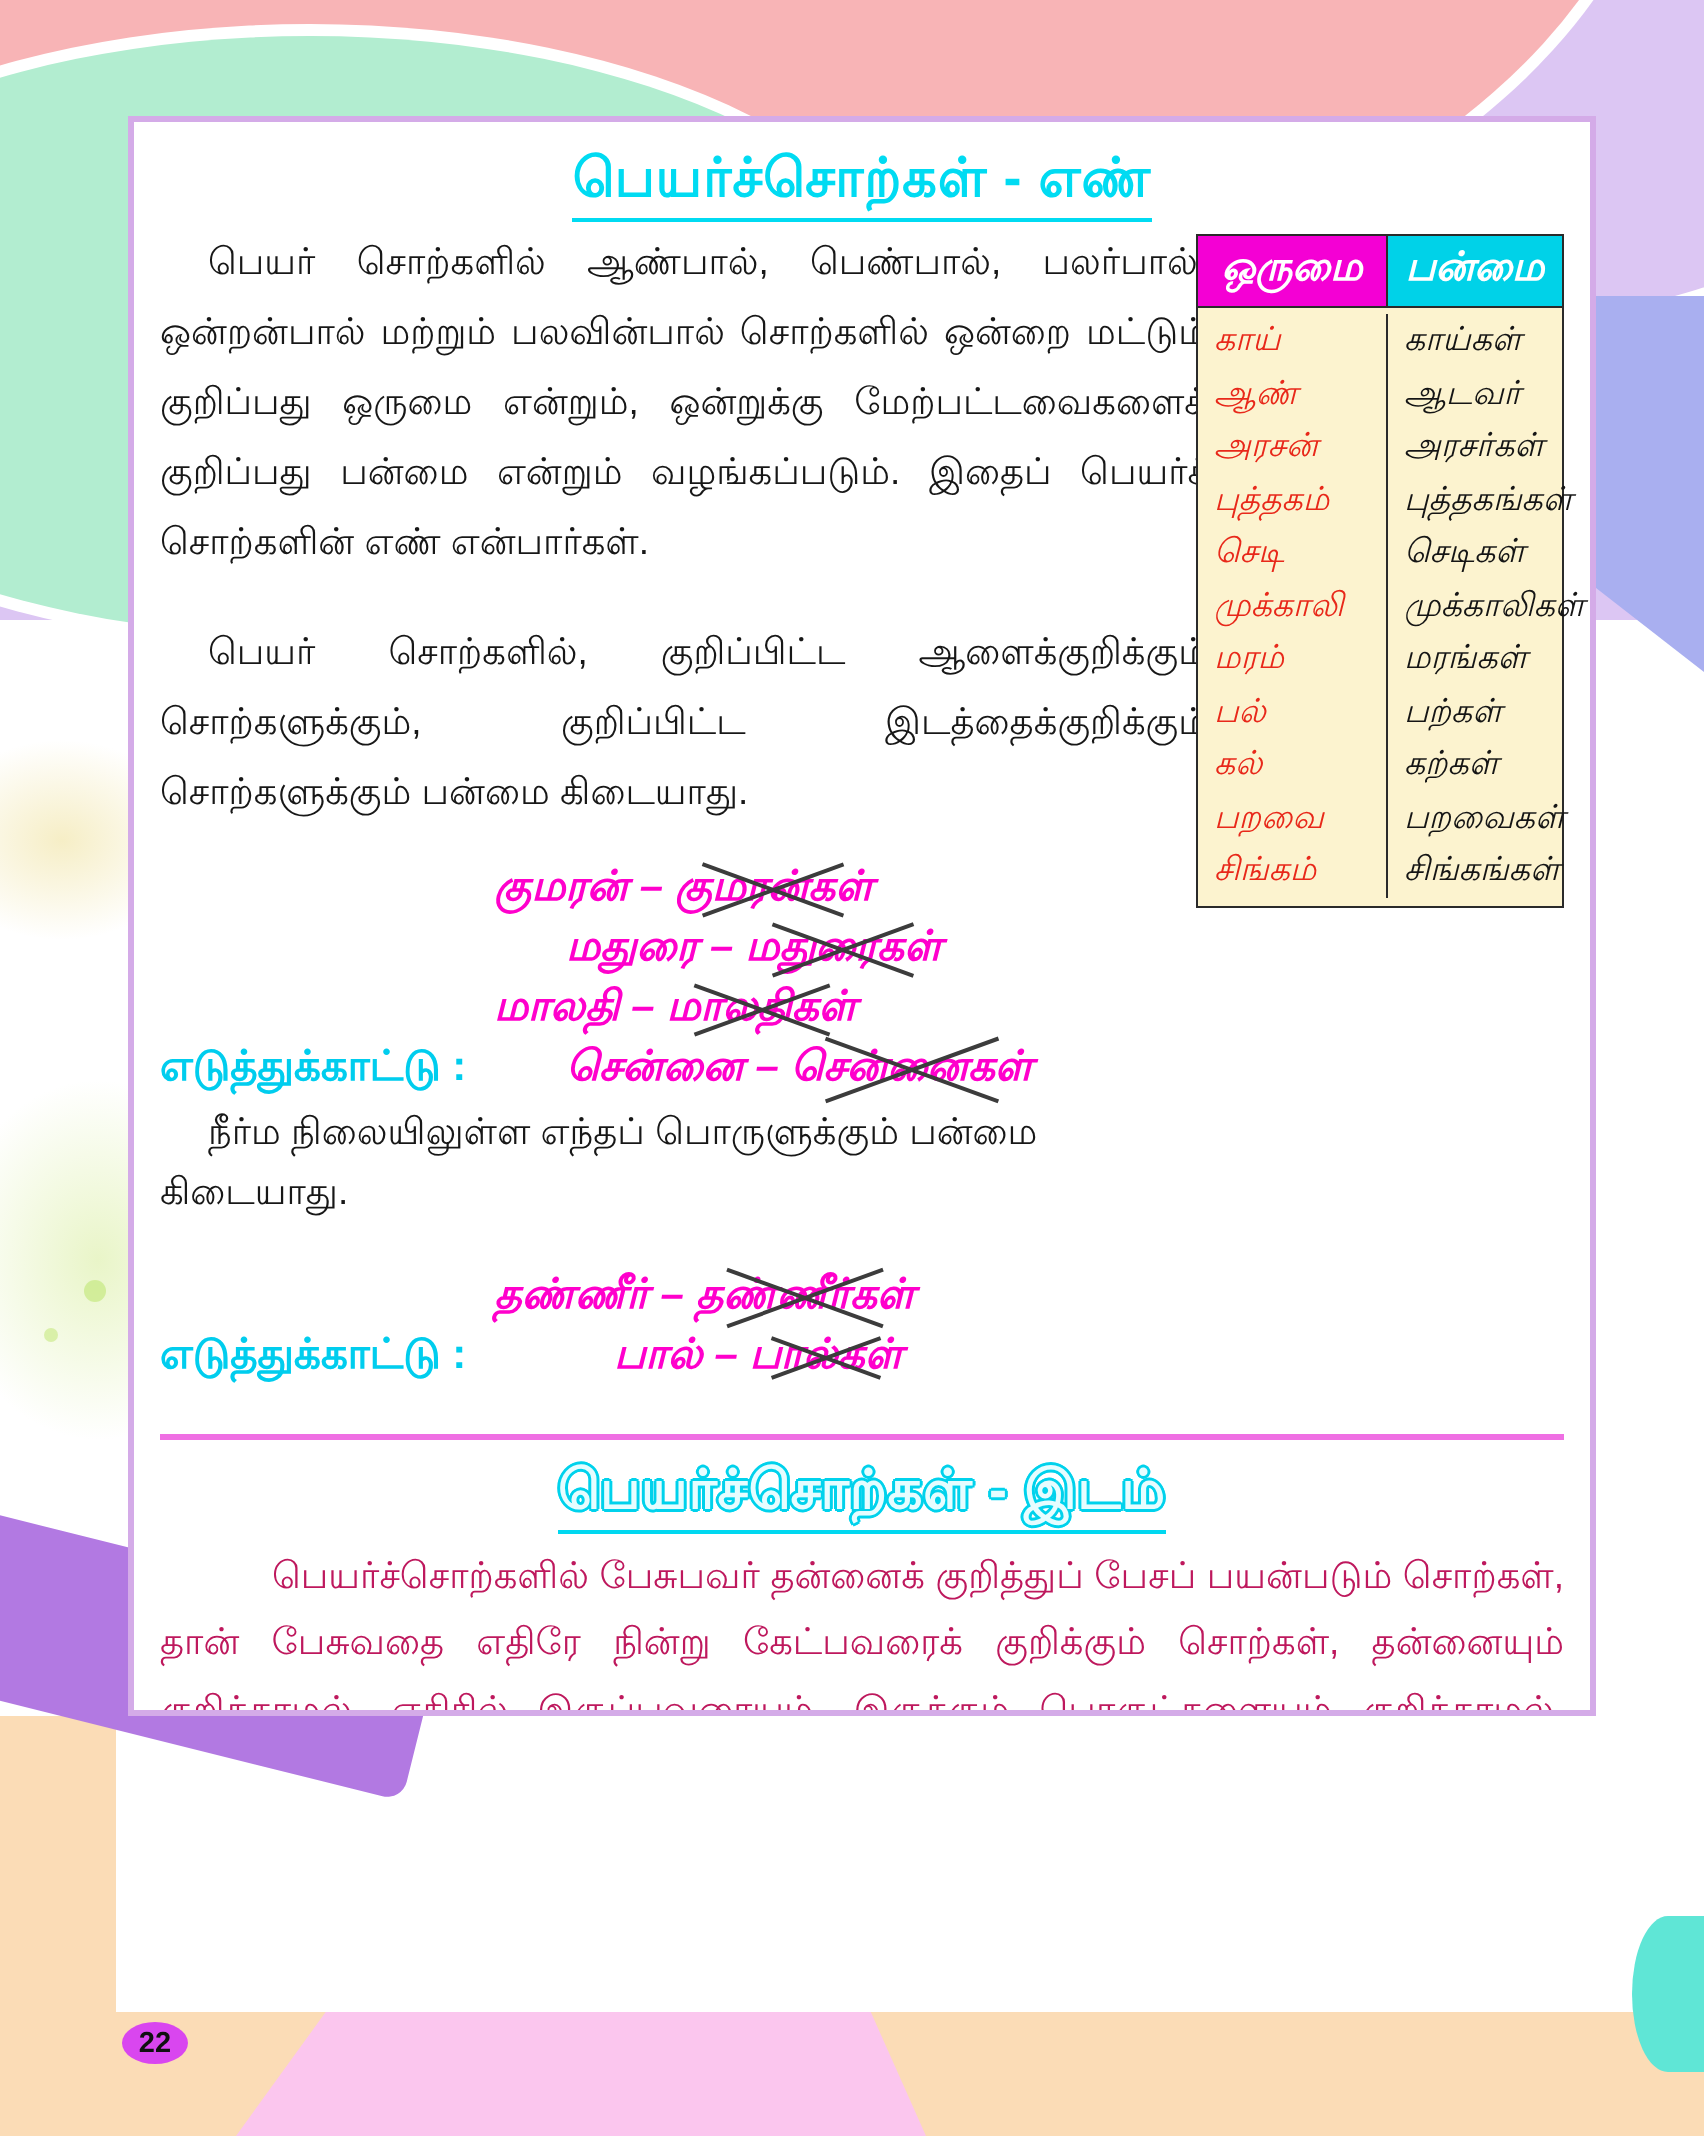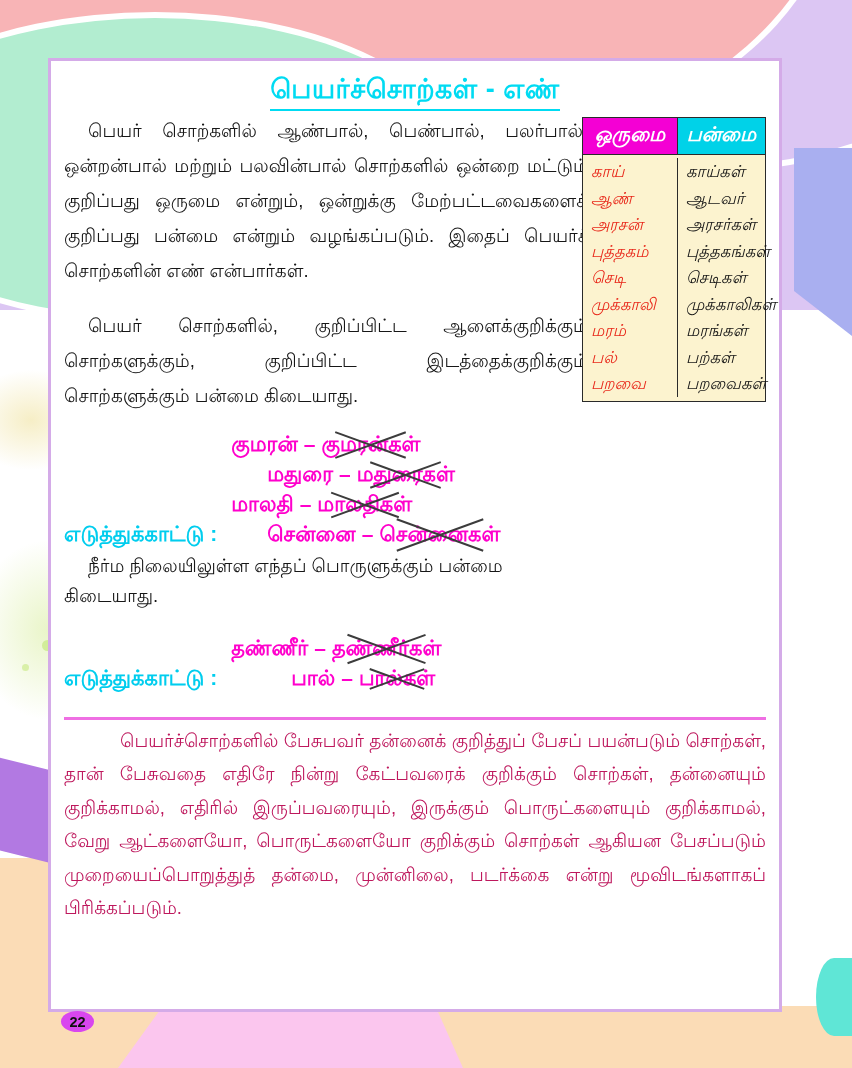--- a/index.html
+++ b/index.html
@@ -27,42 +27,42 @@
   #bgPeachLeft{left:0;top:858px;width:58px;height:210px;background:#fbdcb6;}
   #bgPurpleBand{left:-64px;top:778px;width:280px;height:90px;background:#b279e2;
                 transform:rotate(14deg);border-radius:10px;}
   #bgPeachBottom{left:0;top:1006px;width:852px;height:62px;background:#fbdcb6;}
   #bgPinkTrap{left:118px;top:1006px;width:345px;height:62px;background:#fbc6ee;
               clip-path:polygon(13% 0,92% 0,100% 100%,0 100%);}
   #bgTeal{right:0;top:958px;width:36px;height:78px;background:#5fe6d6;border-radius:55% 0 0 55%;}
 
   
   .box{
-    position:absolute;z-index:2;left:48px;top:58px;width:734px;height:954px;
+    position:absolute;z-index:2;left:64px;top:58px;width:734px;height:800px;
     box-sizing:border-box;background:#ffffff;border:3px solid #d4abe8;
     padding:0 13px;overflow:hidden;
   }
   .title{margin-top:13px;text-align:center;font-size:27px;font-weight:bold;}
   .title .tspan{display:inline-block;color:#00dbf2;border-bottom:2.5px solid #00dbf2;
                 padding-bottom:1px;letter-spacing:.5px;}
   .title2 .tspan{color:#e6fdff;border-bottom:2.5px solid #00d8f0;
       text-shadow:1.5px 0 #00d2ec,-1.5px 0 #00d2ec,0 1.5px #00d2ec,0 -1.5px #00d2ec,
                   1px 1px #00d2ec,-1px -1px #00d2ec,1px -1px #00d2ec,-1px 1px #00d2ec;}
   .subtitle{margin:7px 0 0 12px;font-size:21px;font-weight:bold;color:#f713c9;}
 
   .cols{position:relative;margin-top:2px;}
   .leftcol{width:524px;}
   .para{margin:2px 0 0;font-size:18.5px;line-height:35px;color:#171717;
         text-align:justify;text-indent:24px;}
   .para.p2{margin-top:20px;}
 
   .exline{display:flex;align-items:flex-end;margin-top:16px;font-size:21px;line-height:30px;}
   .exlabel{color:#00cdee;font-weight:bold;white-space:nowrap;margin-right:14px;}
   .pairs{color:#ff00cc;font-weight:bold;}
-  .pair{white-space:nowrap;}
+  .pair{white-space:nowrap;font-style:italic;}
   .pair + .pair{margin-left:36px;}
   .pair .dash{margin:0 6px;}
   .crossed{position:relative;display:inline-block;}
   .crossed::before,.crossed::after{content:"";position:absolute;left:12%;right:12%;top:50%;
       height:1.8px;background:#3c3c3c;}
   .crossed::before{transform:rotate(20deg);}
   .crossed::after{transform:rotate(-20deg);}
   .liquid{margin-top:2px;font-size:18.5px;line-height:30px;color:#171717;text-indent:24px;}
   .exline.second{margin-top:22px;}
   .pair.gapwide{margin-left:60px;}
@@ -179,27 +179,38 @@
           </div>
         <div class="trow">
             <div class="td td-s">மரம்</div>
             <div class="td td-p">மரங்கள்</div>
           </div>
         <div class="trow">
             <div class="td td-s">பல்</div>
             <div class="td td-p">பற்கள்</div>
           </div>
         <div class="trow">
+            <div class="td td-s">கல்</div>
+            <div class="td td-p">கற்கள்</div>
+          </div>
+        <div class="trow">
             <div class="td td-s">பறவை</div>
             <div class="td td-p">பறவைகள்</div>
           </div>
+        <div class="trow">
+            <div class="td td-s">சிங்கம்</div>
+            <div class="td td-p">சிங்கங்கள்</div>
+          </div>
       </div>
     </div>
   </div>
 
   <div class="divider"></div>
 
+  <div class="title title2">
+    <span class="tspan">பெயர்ச்சொற்கள் - இடம்</span>
+  </div>
 
   <p class="para2">பெயர்ச்சொற்களில் பேசுபவர் தன்னைக் குறித்துப் பேசப் பயன்படும் சொற்கள், தான் பேசுவதை எதிரே நின்று கேட்பவரைக் குறிக்கும் சொற்கள், தன்னையும் குறிக்காமல், எதிரில் இருப்பவரையும், இருக்கும் பொருட்களையும் குறிக்காமல், வேறு ஆட்களையோ, பொருட்களையோ குறிக்கும் சொற்கள் ஆகியன பேசப்படும் முறையைப்பொறுத்துத் தன்மை, முன்னிலை, படர்க்கை என்று மூவிடங்களாகப் பிரிக்கப்படும்.</p>
 
 </div>
 
 <div class="pageno">22</div>
 
 </body></html>

